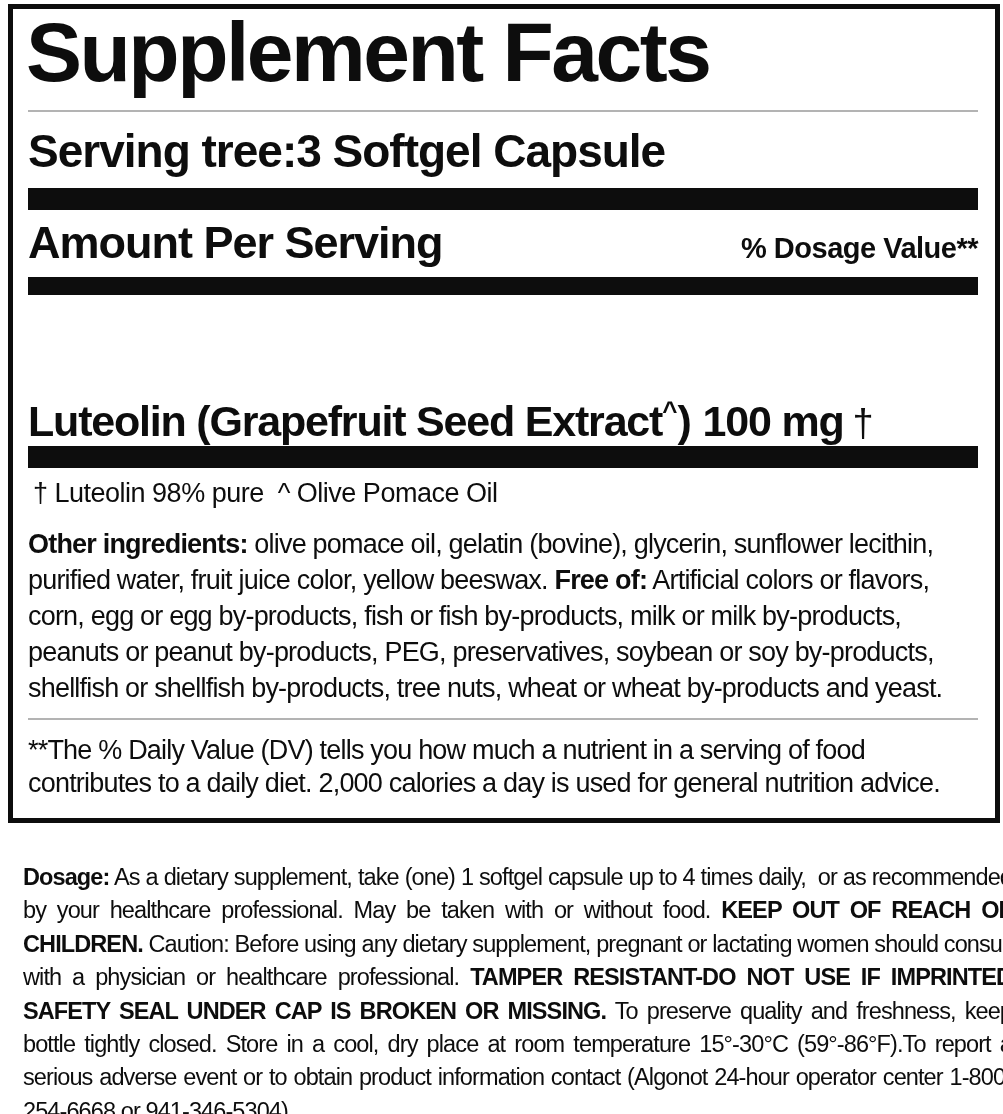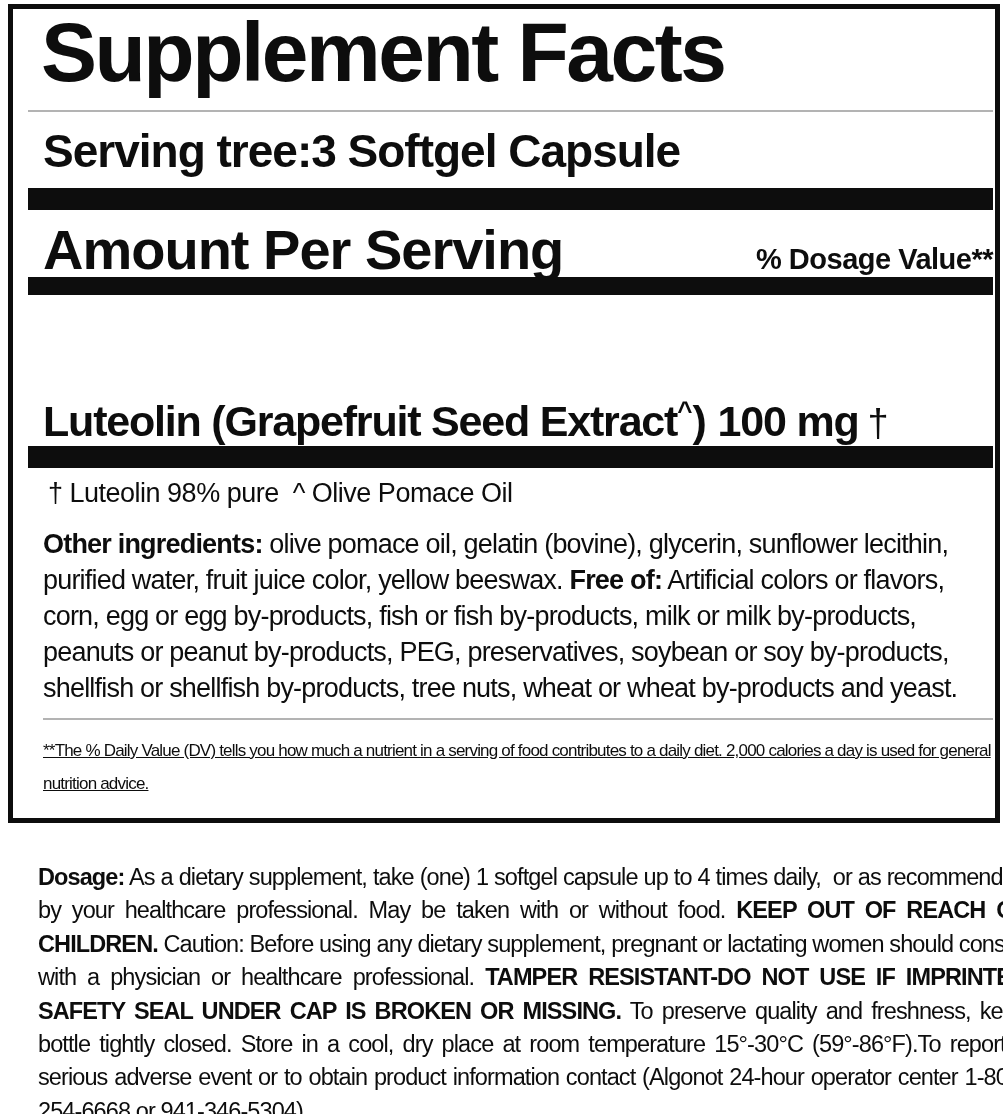--- a/index.html
+++ b/index.html
@@ -5,21 +5,21 @@
   html, body {
     margin: 0;
     padding: 0;
     width: 1003px;
     height: 1114px;
     background: #ffffff;
     overflow: hidden;
     font-family: "Liberation Sans", sans-serif;
     color: #0d0d0d;
   }
-  .abs { position: absolute; padding-left: 15px; }
+  .abs { position: absolute; }
 
   
   .panel {
     left: 8px;
     top: 4px;
     width: 992px;
     height: 819px;
     border: 5px solid #0d0d0d;
     box-sizing: border-box;
     background: #ffffff;
@@ -65,21 +65,21 @@
 
   .header-row {
     left: 15px;
     top: 208px;
     width: 950px;
     display: flex;
     justify-content: space-between;
     align-items: baseline;
   }
   .amount-h {
-    font-size: 56px;
+    font-size: 45px;
     font-weight: bold;
     letter-spacing: -1px;
     white-space: nowrap;
   }
   .dv-h {
     font-size: 29px;
     font-weight: bold;
     letter-spacing: -0.5px;
     white-space: nowrap;
   }
@@ -129,24 +129,23 @@
     text-align: left;
   }
   .rule-inner {
     width: 950px;
     height: 2px;
     background: #b3b3b3;
     margin: 12px 0 14px 0;
   }
   .fn {
     margin: 0;
-    font-size: 17px;
+    font-size: 27px;
     line-height: 33px;
     letter-spacing: -0.8px;
-    text-decoration: underline;
   }
 
   
   .dosage {
     left: 7px;
     top: 845px;
     width: 989px;
     margin: 16px;
     font-size: 23.5px;
     line-height: 33.4px;

